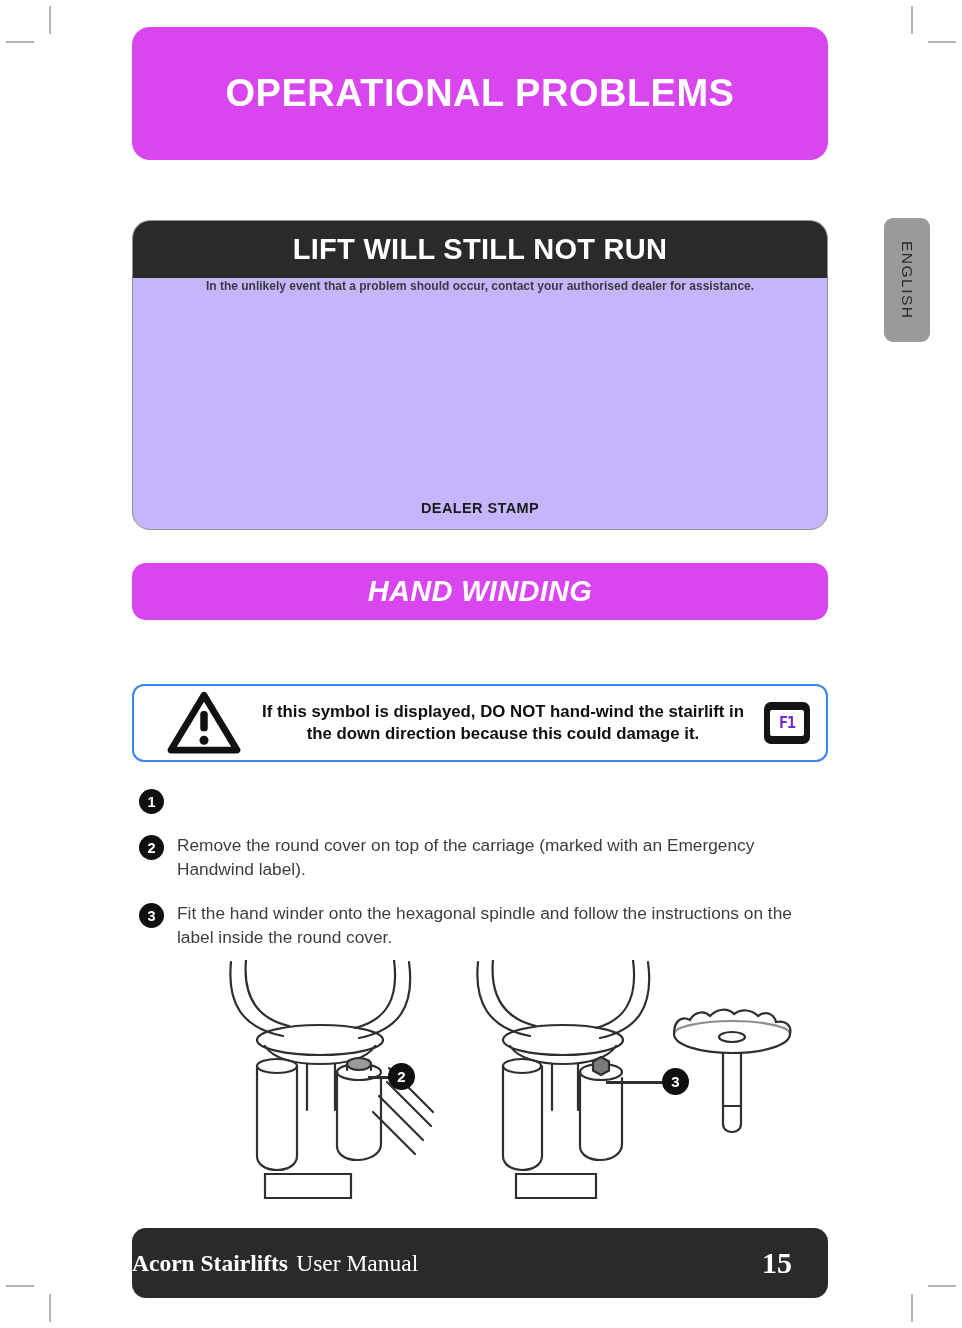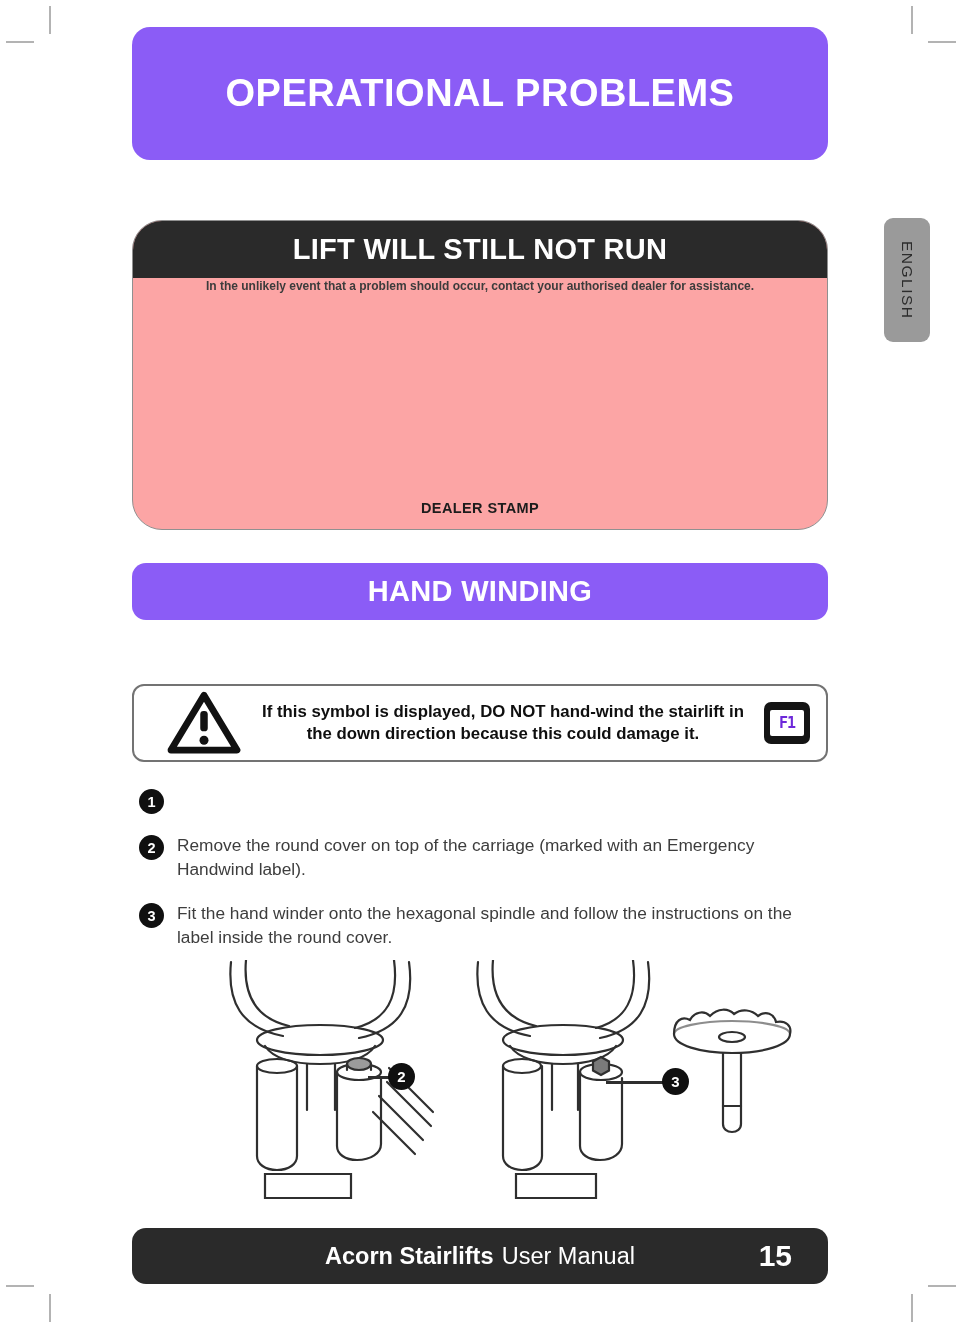--- a/index.html
+++ b/index.html
@@ -6,46 +6,46 @@
   html,body { background:#ffffff; }
   body { font-family:"Liberation Sans", sans-serif; color:#222; }
   .page { position:relative; width:962px; height:1328px; background:#fff; overflow:hidden; margin:0 auto; }
 
   
   .crop { position:absolute; background:#b3b3b3; }
   .crop.v { width:2px; height:28px; }
   .crop.h { width:28px; height:2px; }
 
   
-  .banner { position:absolute; left:132px; width:696px; background:#8b5cf6; color:#fff;
+  .banner { position:absolute; left:132px; width:696px; background:#d946ef; color:#fff;
             display:flex; align-items:center; justify-content:center; }
   .title-banner { top:27px; height:133px; border-radius:18px; font-size:38px; font-weight:bold; letter-spacing:.5px; }
-  .hw-banner { top:563px; height:57px; border-radius:14px; font-size:29px; font-weight:bold; letter-spacing:.3px; }
+  .hw-banner { top:563px; height:57px; border-radius:14px; font-size:29px; font-weight:bold; letter-spacing:.3px;font-style:italic; }
 
   
   .lift-box { position:absolute; left:132px; top:220px; width:696px; height:310px;
-              border:1.5px solid #909090; border-radius:30px; background:#fca5a5; overflow:hidden; }
+              border:1.5px solid #909090; border-radius:18px; background:#c4b5fd; overflow:hidden; }
   .lift-header { height:57px; background:#2a2a2a; color:#fff; display:flex; align-items:center; justify-content:center;
                  font-size:29px; font-weight:bold; letter-spacing:.3px; border-radius:16px 16px 0 0; }
   .lift-body { margin-top:1px; padding:0 30px; text-align:center; font-size:12px; color:#3c3c3c;font-weight:bold; }
   .stamp-label { position:absolute; bottom:13px; left:0; width:100%; text-align:center;
                  font-size:14.5px; font-weight:bold; letter-spacing:.4px; color:#1c1c1c; }
 
   
   .english-tab { position:absolute; left:884px; top:218px; width:46px; height:124px; background:#9a9a9a;
                  border-radius:9px; display:flex; align-items:center; justify-content:center; }
   .english-tab span { writing-mode:vertical-rl; font-size:15.5px; letter-spacing:1.5px; color:#2c2c2c; }
 
   
   .hw-intro { position:absolute; left:132px; top:637px; width:696px; text-align:center;
               font-size:19.5px; font-weight:bold; color:#0f0f0f; }
 
   
   .warning-box { position:absolute; left:132px; top:684px; width:696px; height:78px;
-                 border:2px solid #737373; border-radius:12px; display:flex; align-items:center;
+                 border:2px solid #3b82f6; border-radius:12px; display:flex; align-items:center;
                  padding:0 16px 0 32px; background:#fff; }
   .warn-triangle { flex-shrink:0; }
   .warn-text { flex:1; text-align:center; font-weight:bold; font-size:16.8px; line-height:1.32;
                color:#0f0f0f; padding:0 10px; }
   .display-icon { flex-shrink:0; width:46px; height:42px; background:#141414; border-radius:7px;
                   display:flex; align-items:center; justify-content:center; }
   .display-screen { width:34px; height:26px; background:#fff; border-radius:2px; display:flex;
                     align-items:center; justify-content:center; font-family:"DejaVu Sans Mono", monospace;
                     font-weight:bold; font-size:15px; color:#6d28d9; letter-spacing:-1px; }
 
@@ -63,22 +63,22 @@
   .fig-tool { left:666px; top:1008px; }
   .leader { position:absolute; height:3px; background:#2f2f2f; }
   .leader-2 { left:368px; top:1076px; width:26px; }
   .leader-3 { left:606px; top:1081px; width:60px; }
   .callout { position:absolute; width:27px; height:27px; border-radius:50%; background:#101010; color:#fff;
              font-size:15px; font-weight:bold; display:flex; align-items:center; justify-content:center; }
   .callout-2 { left:388px; top:1063px; }
   .callout-3 { left:662px; top:1068px; }
 
   
-  .footer-bar { position:absolute; left:132px; top:1228px; width:696px; height:56px; background:#2a2a2a;
-                border-radius:14px; display:flex; align-items:center; justify-content:center; color:#fff; }
+  .footer-bar { position:absolute; left:132px; top:1228px; width:696px; height:70px; background:#2a2a2a;
+                border-radius:14px; display:flex; align-items:center; color:#fff;font-family:Liberation Serif, serif; }
   .footer-center { font-size:23.5px; }
   .footer-center .brand { font-weight:bold; }
   .footer-center .suffix { margin-left:.35em; font-weight:normal; }
   .page-num { position:absolute; right:36px; top:0; height:100%; display:flex; align-items:center;
               font-size:30px; font-weight:bold; }
 </style>
 </head>
 <body>
 
 <div class="page">

